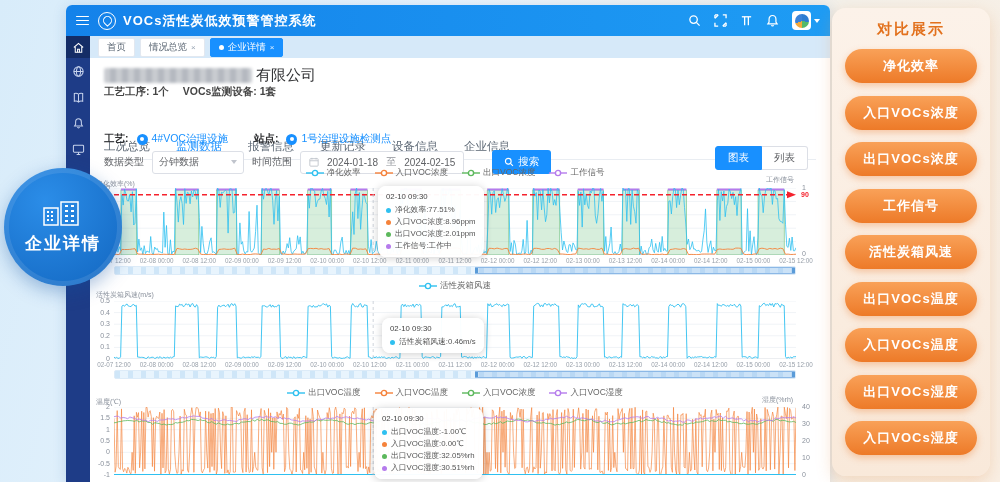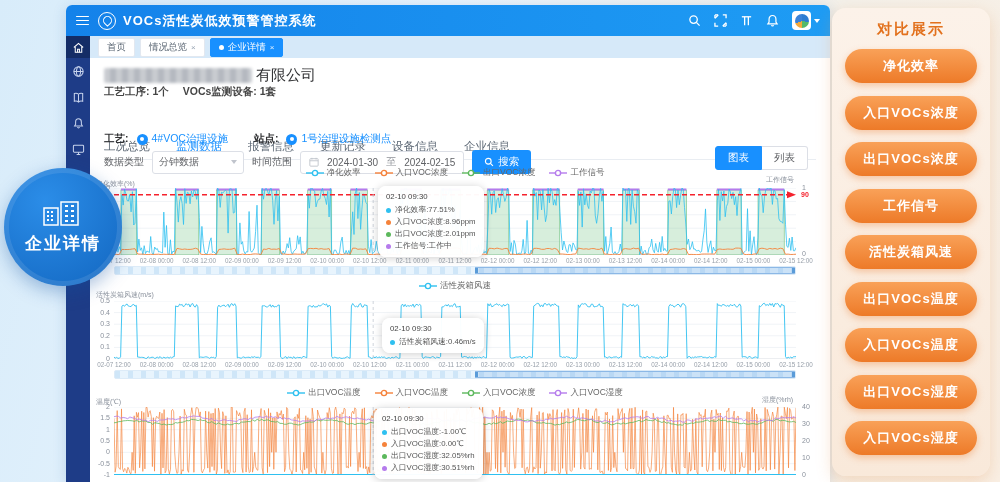--- a/index.html
+++ b/index.html
@@ -72,21 +72,21 @@
   .gap18 { width:10px; }
 
   .filter-row2 { position:absolute; left:14px; top:92px; display:flex; align-items:center; gap:8px; font-size:10px; color:#606266; }
   .select-box { width:92px; height:23px; border:1px solid #dcdfe6; border-radius:3px; background:#fff;
     display:flex; align-items:center; padding:0 6px; justify-content:space-between; cursor:pointer; }
   .sel-caret { width:0; height:0; border-left:3.5px solid transparent; border-right:3.5px solid transparent; border-top:4px solid #c0c4cc; }
   .date-box { height:23px; border:1px solid #dcdfe6; border-radius:3px; background:#fff;
     display:flex; align-items:center; gap:8px; padding:0 8px; cursor:text; }
   .date-box .to { color:#909399; }
   .search-btn { height:24px; background:#1890ff; border-radius:3px; color:#fff; font-size:10.5px;
-    display:flex; align-items:center; gap:4px; padding:4px 12px; cursor:pointer; border:none; }
+    display:flex; align-items:center; gap:4px; padding:4px 12px; cursor:pointer; border:none;margin-left:20px; }
   .view-toggle { position:absolute; right:22px; top:88px; display:flex; }
   .vt-btn { font-size:10.5px; padding:4px 12px; border:1px solid #dcdfe6; background:#fff; color:#606266; cursor:pointer; }
   .vt-btn:first-child { border-radius:3px 0 0 3px; }
   .vt-btn:last-child { border-radius:0 3px 3px 0; border-left:none; }
   .vt-btn.active { background:#1890ff; border-color:#1890ff; color:#fff; }
 
   
   .legend-row { position:absolute; left:24px; width:682px; display:flex; justify-content:center; gap:14px;
     font-size:8.5px; color:#666; }
   .legend-item { display:flex; align-items:center; gap:3px; cursor:pointer; }
@@ -263,21 +263,21 @@
         <span class="select-box">
           <span>分钟数据</span>
           <span class="sel-caret"></span>
         </span>
         <span>时间范围</span>
         <span class="date-box">
           <svg width="10" height="10" viewBox="0 0 12 12" stroke="#c0c4cc" fill="none" stroke-width="1.1">
               <rect x="1" y="2" width="10" height="9" rx="1"></rect>
               <path d="M1 4.5h10M3.5 1v2M8.5 1v2"></path>
             </svg>
-          <span>2024-01-30</span>
+          <span>2024-01-18</span>
           <span class="to">至</span>
           <span>2024-02-15</span>
         </span>
         <button class="search-btn">
           <svg width="10" height="10" viewBox="0 0 14 14">
               <circle cx="6" cy="6" r="4" stroke="#fff" stroke-width="1.6" fill="none"></circle>
               <line x1="9" y1="9" x2="12.5" y2="12.5" stroke="#fff" stroke-width="1.6"></line>
             </svg>
           <span>搜索</span>
         </button>

